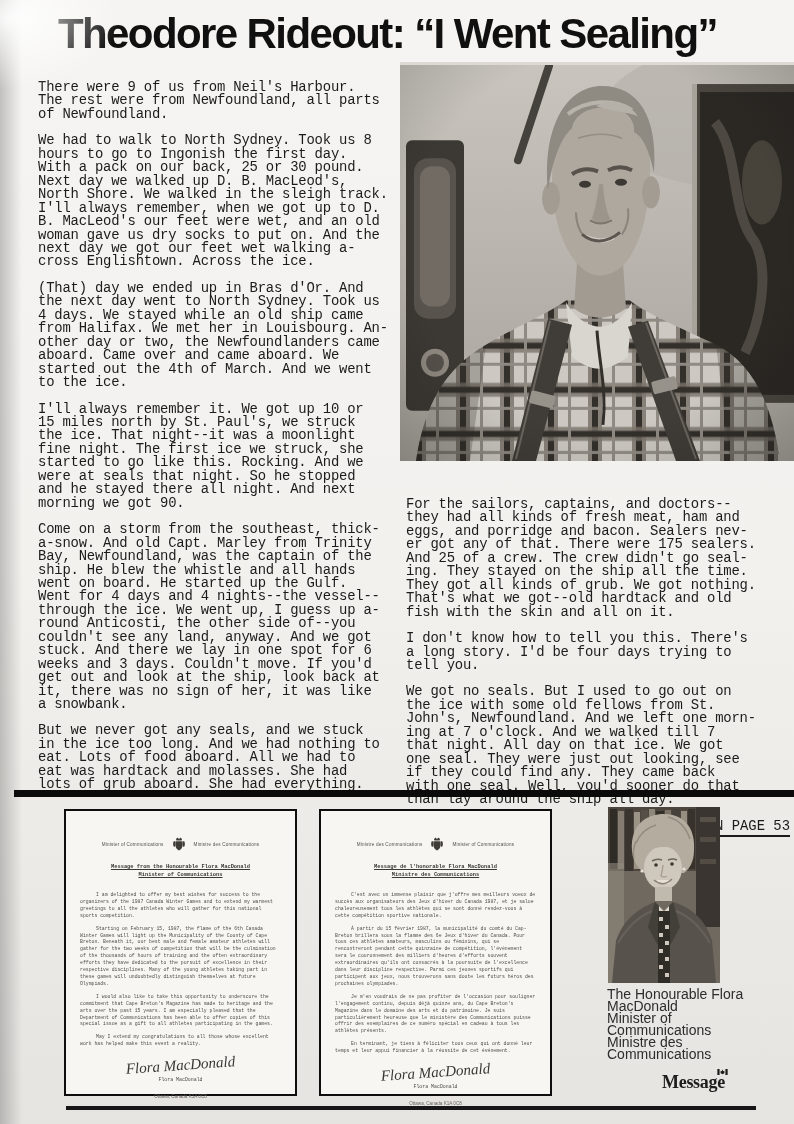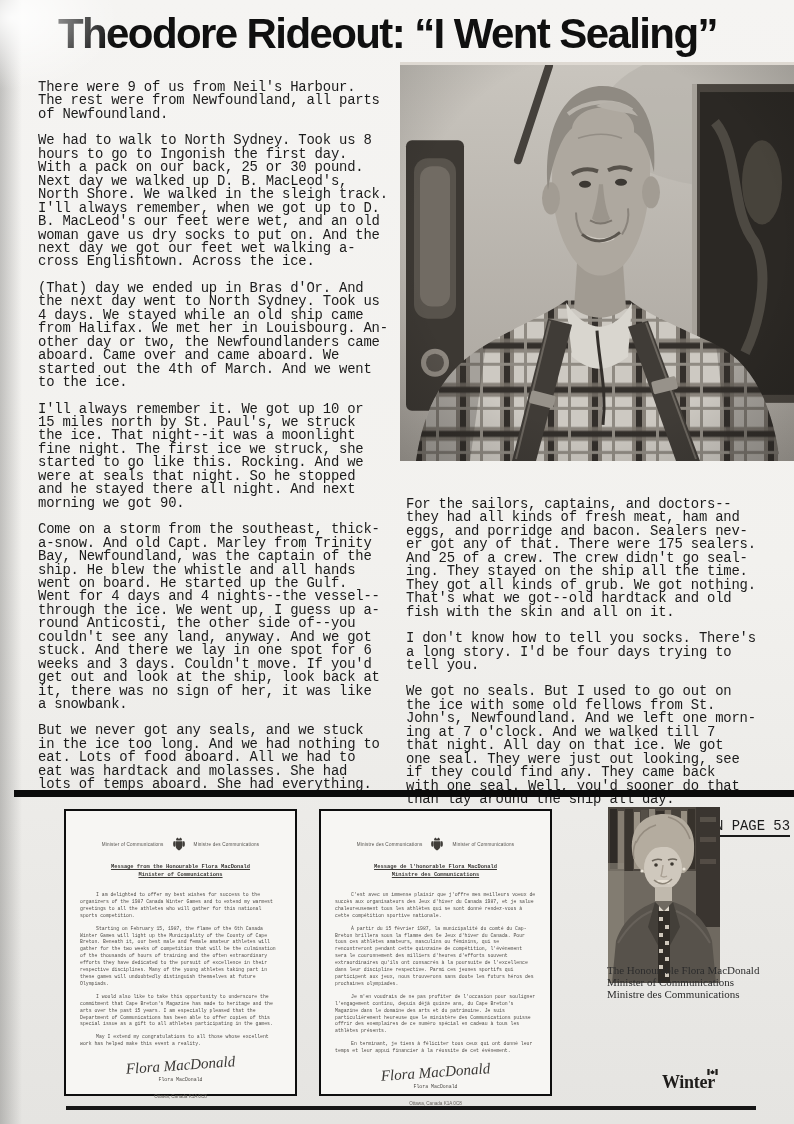--- a/index.html
+++ b/index.html
@@ -48,22 +48,22 @@
   .letter p{margin:6px 0 0 0;font-family:"Liberation Mono",monospace;font-size:4.8px;
     line-height:6.9px;text-indent:16px;color:#504d49;}
   .letter p.first{margin-top:13px;}
   .sig-script{margin-top:9px;text-align:center;font-family:"Liberation Serif",serif;
     font-style:italic;font-size:15px;color:#3a3835;transform:rotate(-4deg);}
   .sig-typed{text-align:center;font-family:"Liberation Mono",monospace;font-size:4.9px;color:#4c4945;margin-top:3px;}
   .l-address{text-align:center;font-size:4.6px;color:#67635e;margin-top:12px;}
 
   .photo-flora{position:absolute;left:608px;top:807px;width:112px;height:176px;}
   .photo-flora svg{display:block;width:100%;height:100%;}
-  .flora-caption{position:absolute;left:607px;top:964px;width:170px;
-    font-size:11px;line-height:12px;color:#2c2c2c;font-family:Liberation Serif, serif;}
+  .flora-caption{position:absolute;left:607px;top:988px;width:170px;
+    font-size:14px;line-height:12px;color:#2c2c2c;}
   .canada-wordmark{position:absolute;left:662px;top:1072px;font-family:"Liberation Serif",serif;
     font-size:18px;font-weight:bold;letter-spacing:-.3px;color:#1f1d1b;}
   .canada-flag{position:absolute;right:-3px;top:-3px;width:11px;height:6px;}
 </style>
 </head>
 <body>
 
 <div class="page">
 
   <h1 class="title">Theodore Rideout: “I Went Sealing”</h1>
@@ -109,21 +109,21 @@
 couldn't see any land, anyway. And we got
 stuck. And there we lay in one spot for 6
 weeks and 3 days. Couldn't move. If you'd
 get out and look at the ship, look back at
 it, there was no sign of her, it was like
 a snowbank.</p>
     <p>But we never got any seals, and we stuck
 in the ice too long. And we had nothing to
 eat. Lots of food aboard. All we had to
 eat was hardtack and molasses. She had
-lots of temps aboard. She had everything.</p>
+lots of grub aboard. She had everything.</p>
   </div>
 
   <figure class="photo-theodore" style="margin:0">
     <svg viewBox="0 0 394 398" preserveAspectRatio="none">
       <defs>
         <linearGradient id="wall" x1="0" y1="0" x2="0" y2="1">
           <stop offset="0" stop-color="#c9c5be"></stop>
             <stop offset="1" stop-color="#a8a39c"></stop>
         </linearGradient>
         <pattern id="plaid" width="44" height="44" patternUnits="userSpaceOnUse">
@@ -201,21 +201,21 @@
   <div class="typewriter col-right">
     <p>For the sailors, captains, and doctors--
 they had all kinds of fresh meat, ham and
 eggs, and porridge and bacon. Sealers nev-
 er got any of that. There were 175 sealers.
 And 25 of a crew. The crew didn't go seal-
 ing. They stayed on the ship all the time.
 They got all kinds of grub. We got nothing.
 That's what we got--old hardtack and old
 fish with the skin and all on it.</p>
-    <p>I don't know how to tell you socks. There's
+    <p>I don't know how to tell you this. There's
 a long story. I'd be four days trying to
 tell you.</p>
     <p>We got no seals. But I used to go out on
 the ice with some old fellows from St.
 John's, Newfoundland. And we left one morn-
 ing at 7 o'clock. And we walked till 7
 that night. All day on that ice. We got
 one seal. They were just out looking, see
 if they could find any. They came back
 with one seal. Well, you'd sooner do that
@@ -337,21 +337,21 @@
     </svg>
   </figure>
 
   <div class="flora-caption">
     <div>The Honourable Flora MacDonald</div>
     <div>Minister of Communications</div>
     <div>Ministre des Communications</div>
   </div>
 
   <div class="canada-wordmark">
-    <span>Winter</span>
+    <span>Message</span>
     <svg class="canada-flag" viewBox="0 0 12 7">
       <g fill="#1e1c1a">
         <rect x="0" y="0" width="2.6" height="7"></rect>
         <rect x="9.4" y="0" width="2.6" height="7"></rect>
         <path d="M6,0.6 L7,2.6 L8.5,2.1 L7.8,4.1 L9,4.3 L6,6.2 L3,4.3 L4.2,4.1 L3.5,2.1 L5,2.6 Z"></path>
       </g>
     </svg>
   </div>
 
   <div class="rule-bottom"></div>

